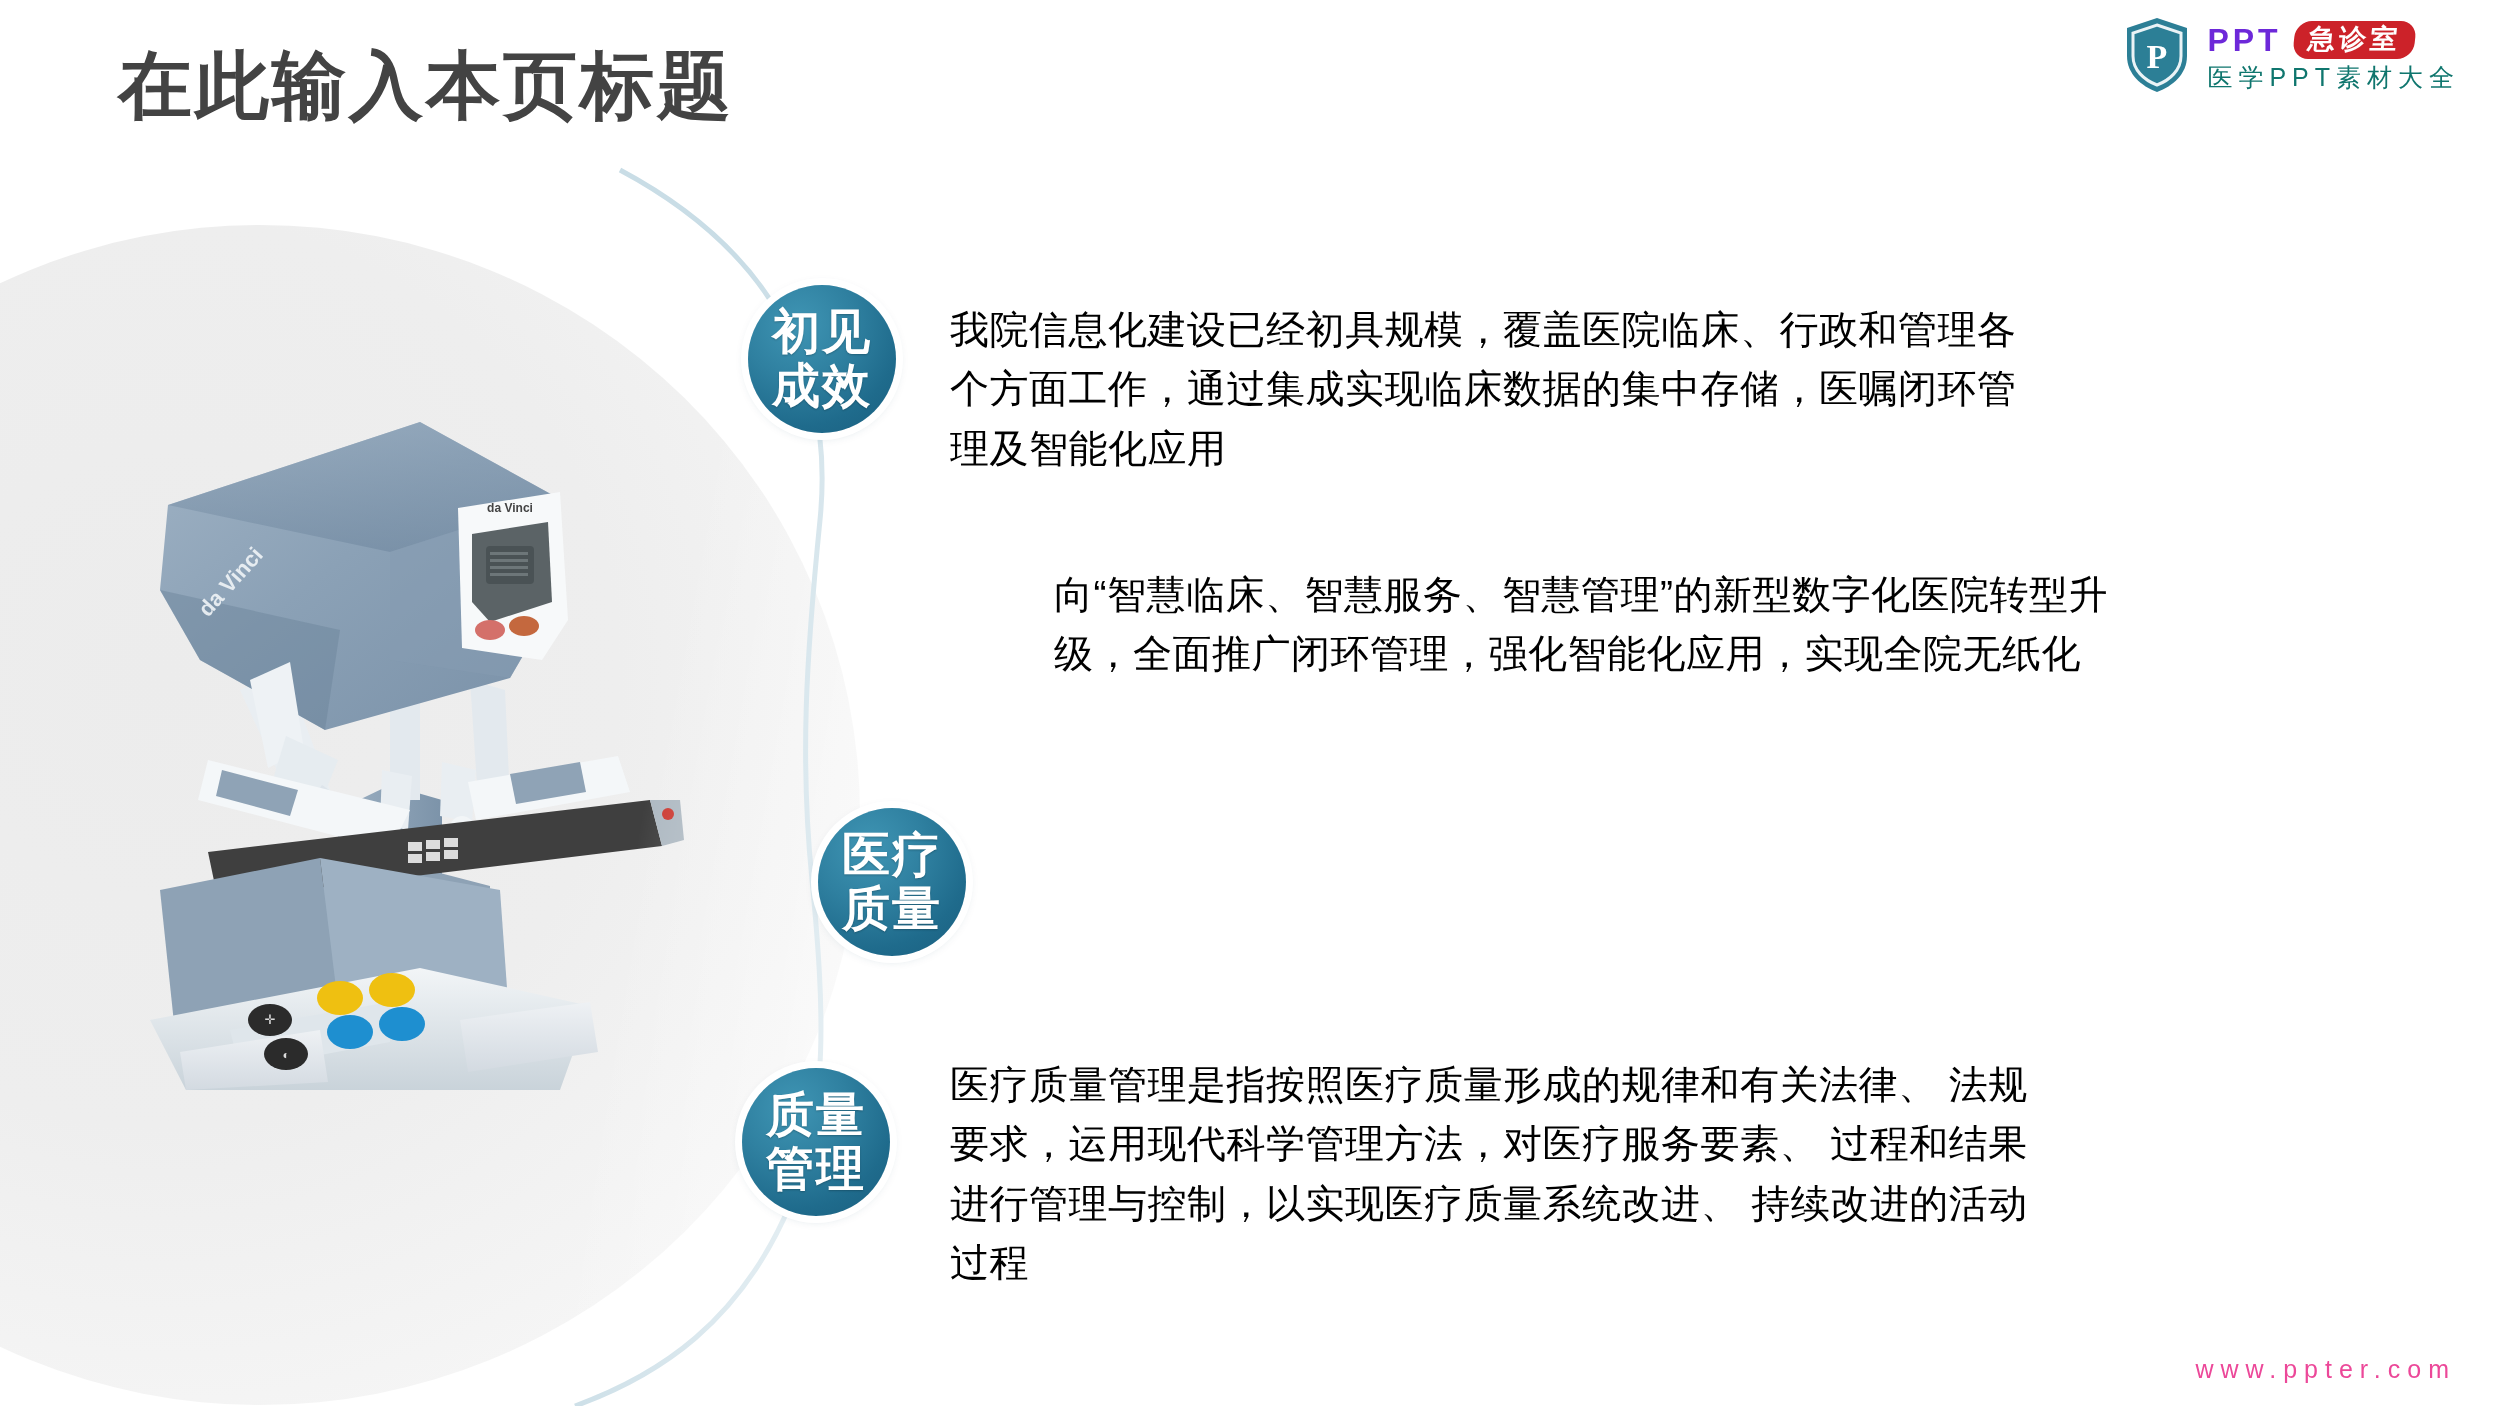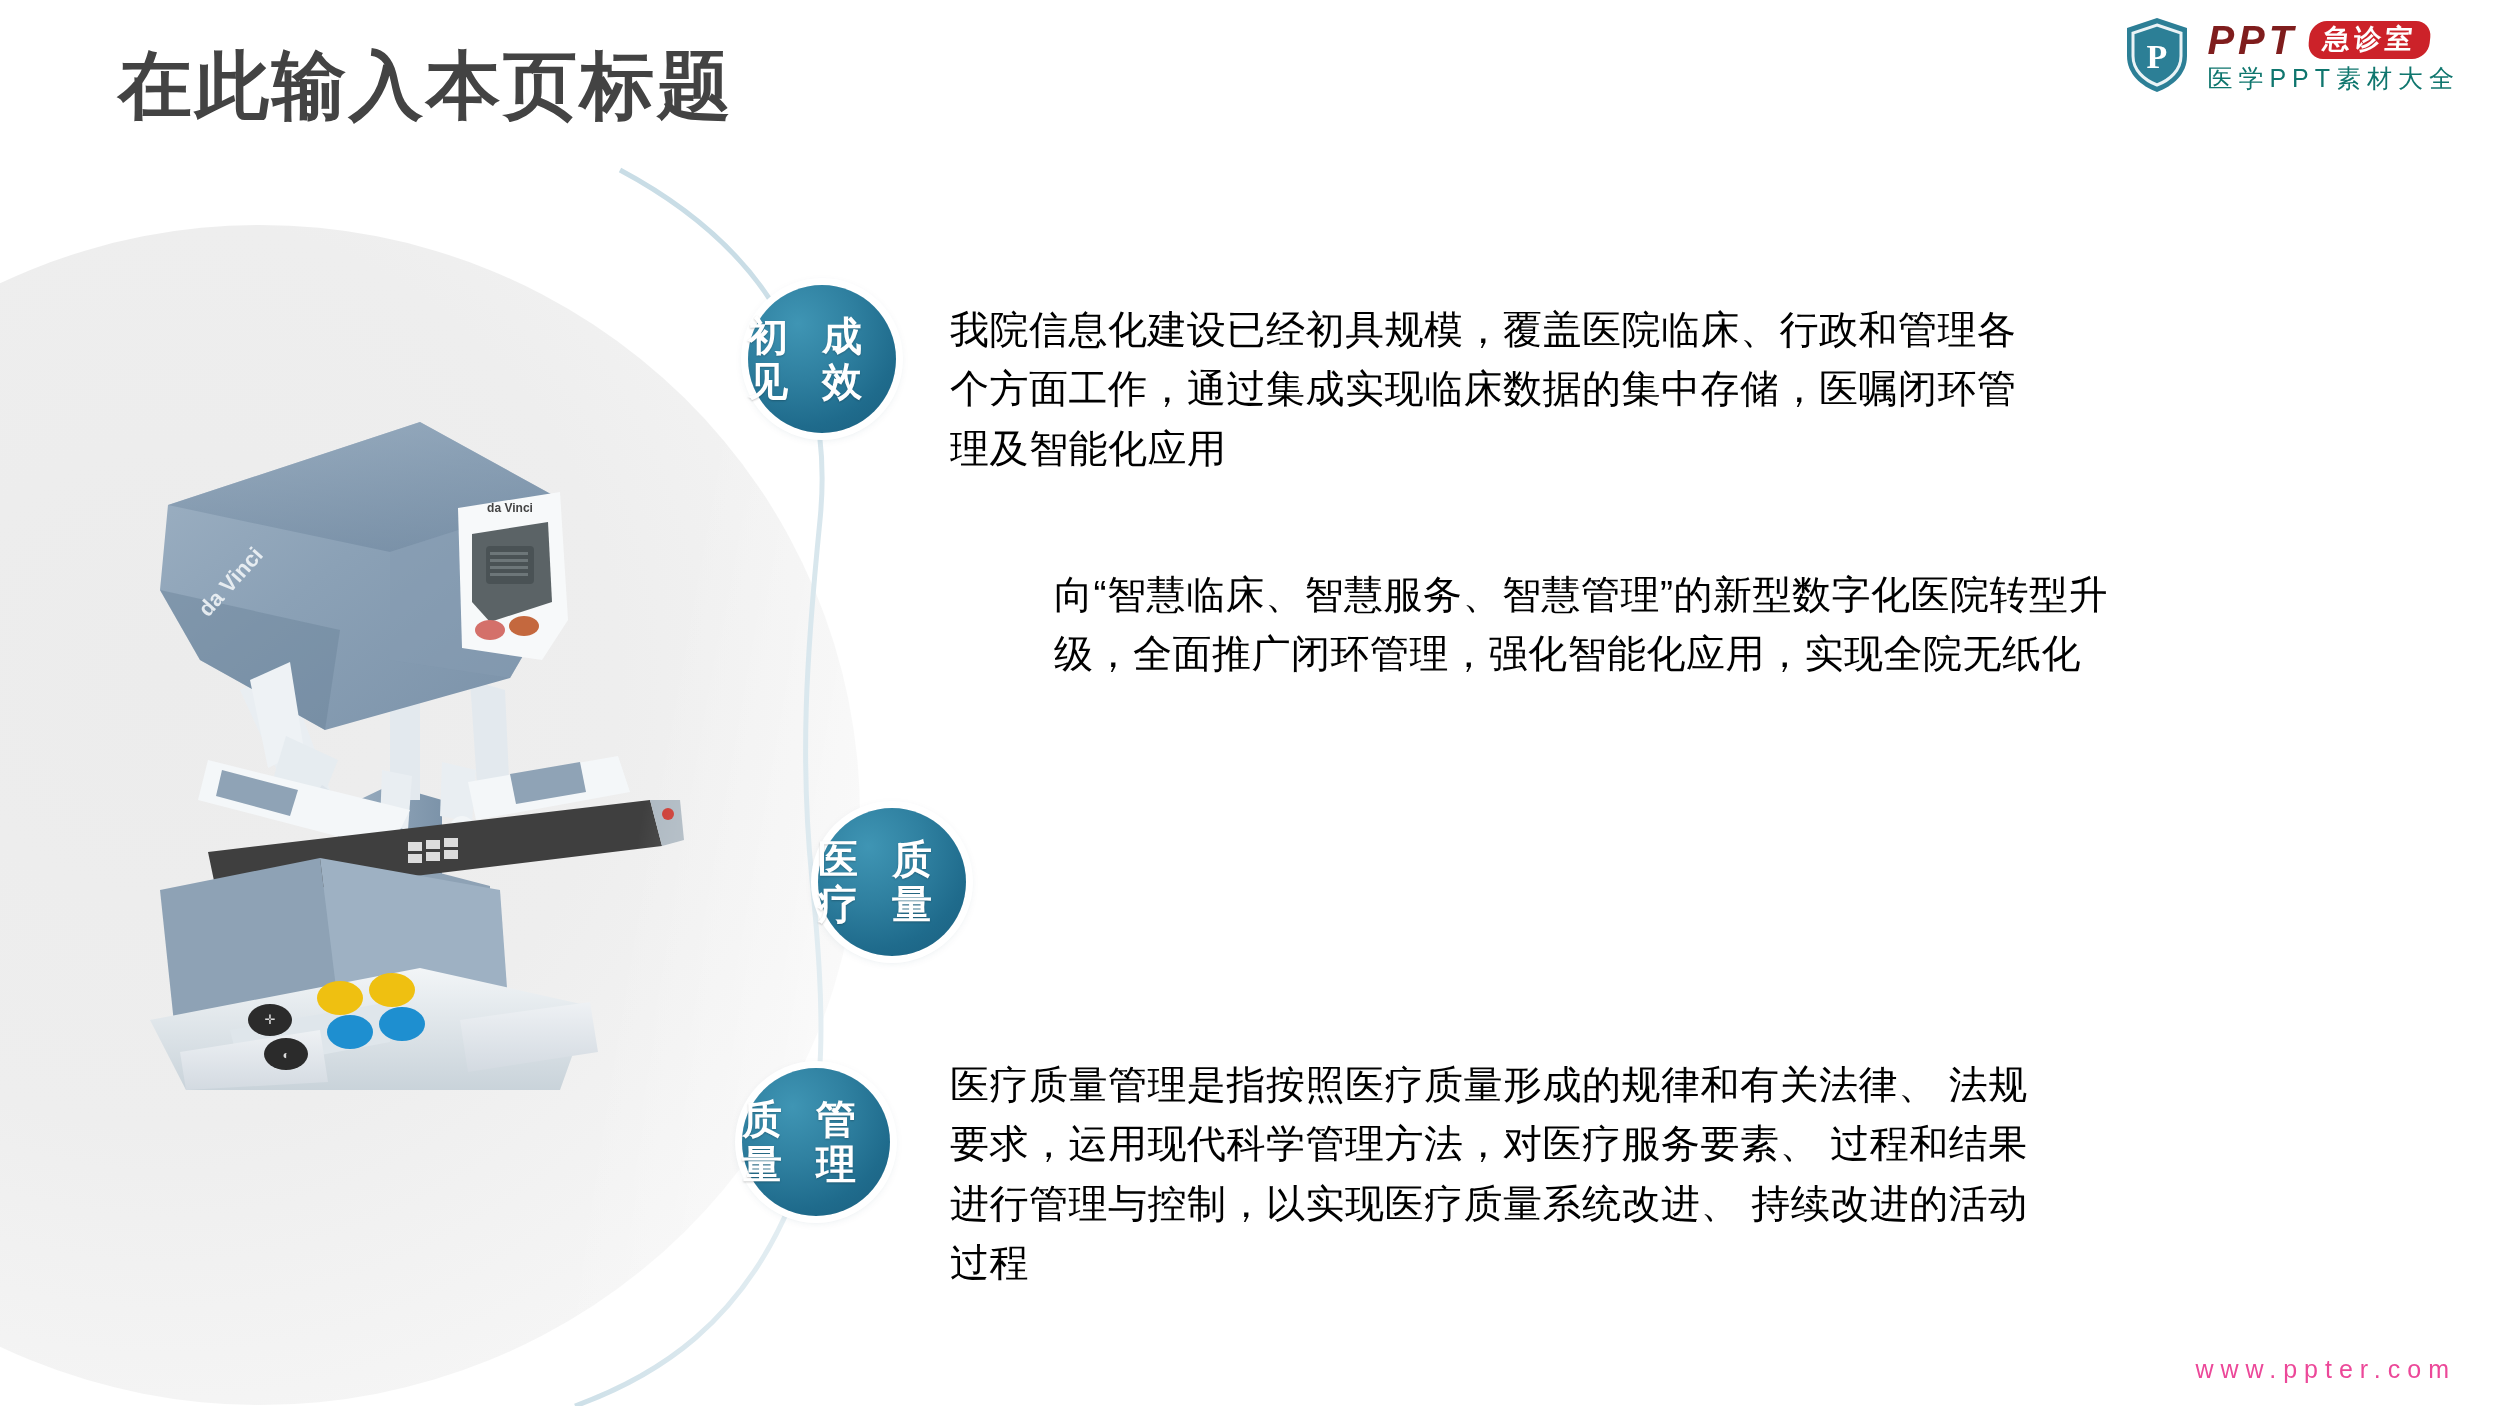--- a/index.html
+++ b/index.html
@@ -70,24 +70,23 @@
     display: flex;
     flex-direction: column;
     gap: 6px;
   }
   .logo-row1 {
     display: flex;
     align-items: center;
     gap: 12px;
   }
   .logo-ppt {
-    font-size: 40px;
+    font-size: 32px;
     font-weight: bold;
-    font-style: italic;
-    color: #7f1d1d;
+    color: #6d28d9;
     letter-spacing: 4px;
     line-height: 1;
   }
   .logo-badge {
     background: #cc2229;
     color: #ffffff;
     font-size: 27px;
     font-weight: bold;
     letter-spacing: 4px;
     padding: 5px 14px 6px 14px;
@@ -122,25 +121,25 @@
     height: 760px;
   }
   .badge {
     position: absolute;
     width: 148px;
     height: 148px;
     border-radius: 50%;
     background: radial-gradient(circle at 34% 26%, #3f95b4 0%, #2f80a0 38%, #1f6b8c 70%, #1a5e7e 100%);
     box-shadow: 0 0 0 7px #ffffff, 0 2px 12px rgba(20,70,95,0.28);
     display: flex;
-    flex-direction: row;
+    flex-direction: column;
     align-items: center;
     justify-content: center;
     color: #ffffff;
-    font-size: 40px;
+    font-size: 48px;
     font-weight: bold;
     line-height: 1.12;
     letter-spacing: 2px;
     text-shadow: 0 1px 2px rgba(0,0,0,0.22);
   }
   .badge span { display: block; }
 
   .para {
     position: absolute;
     font-size: 39px;

